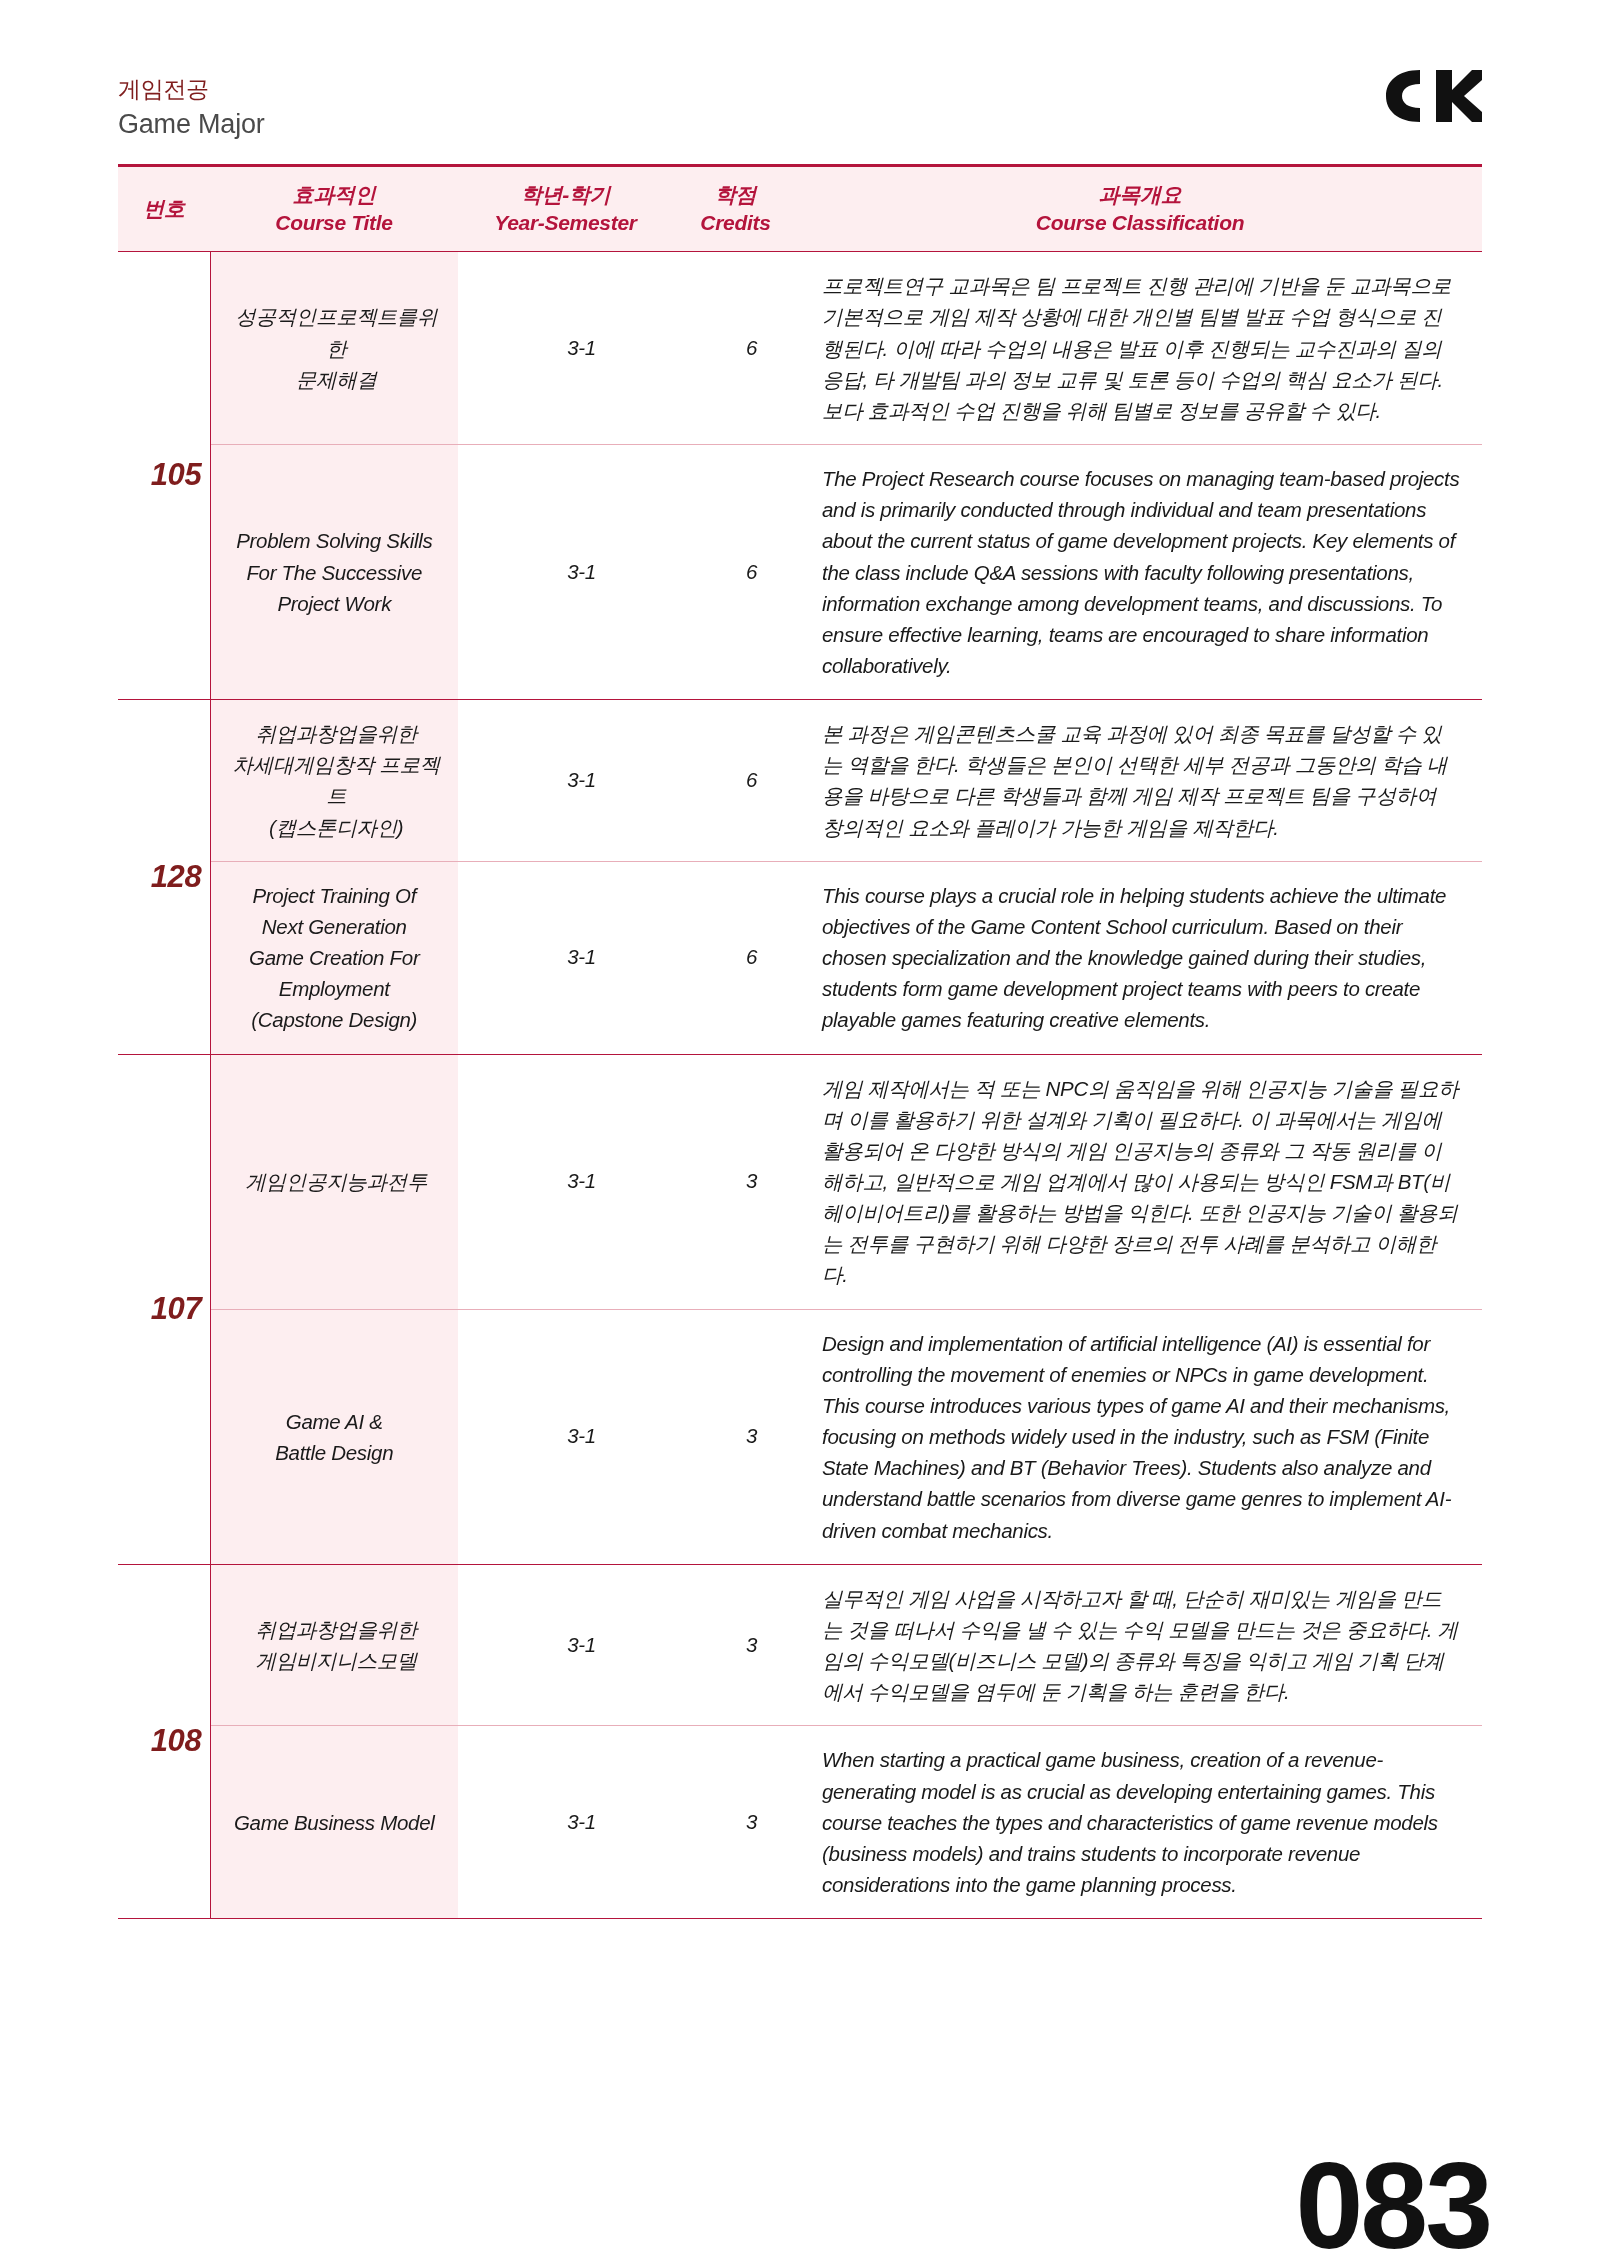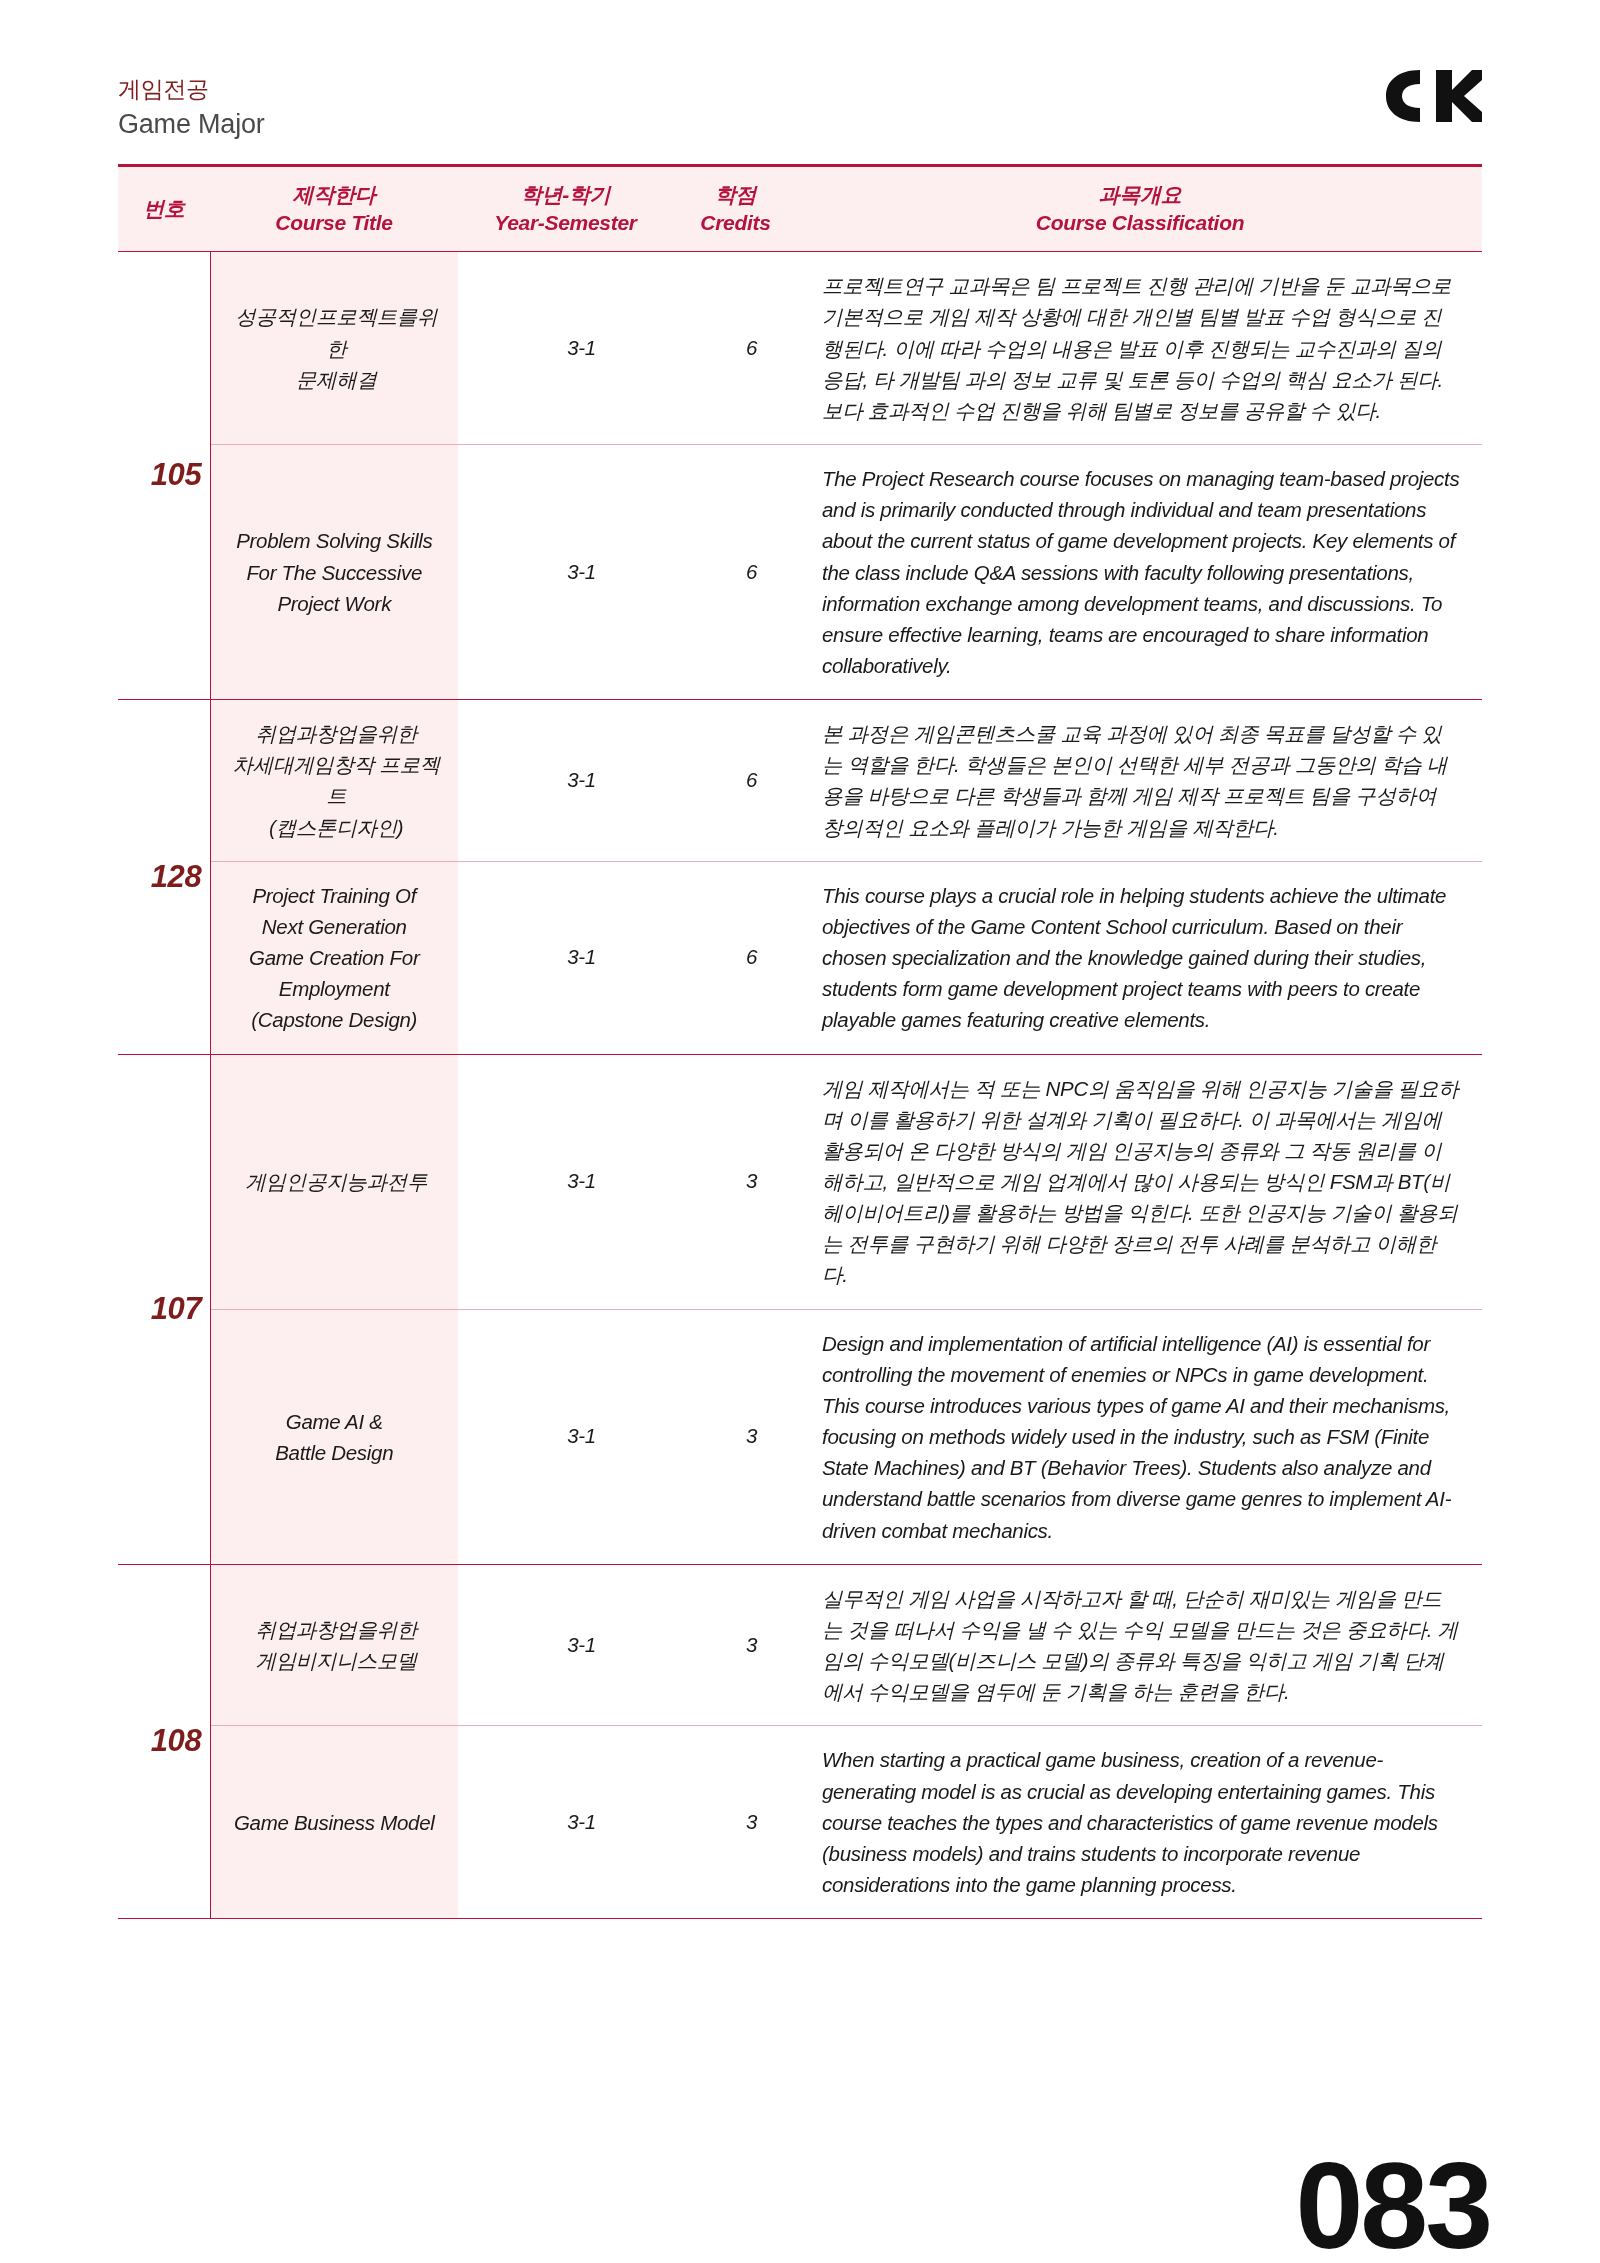--- a/index.html
+++ b/index.html
@@ -176,21 +176,21 @@
     </div>
   </div>
 
   <table class="course-table">
     <thead>
       <tr>
         <th class="col-no">
           <div>번호</div>
         </th>
         <th class="col-title">
-          <div>제작한다</div>
+          <div>효과적인</div>
           <div>Course Title</div>
         </th>
         <th class="col-year">
           <div>학년-학기</div>
           <div>Year-Semester</div>
         </th>
         <th class="col-credits">
           <div>학점</div>
           <div>Credits</div>
         </th>

